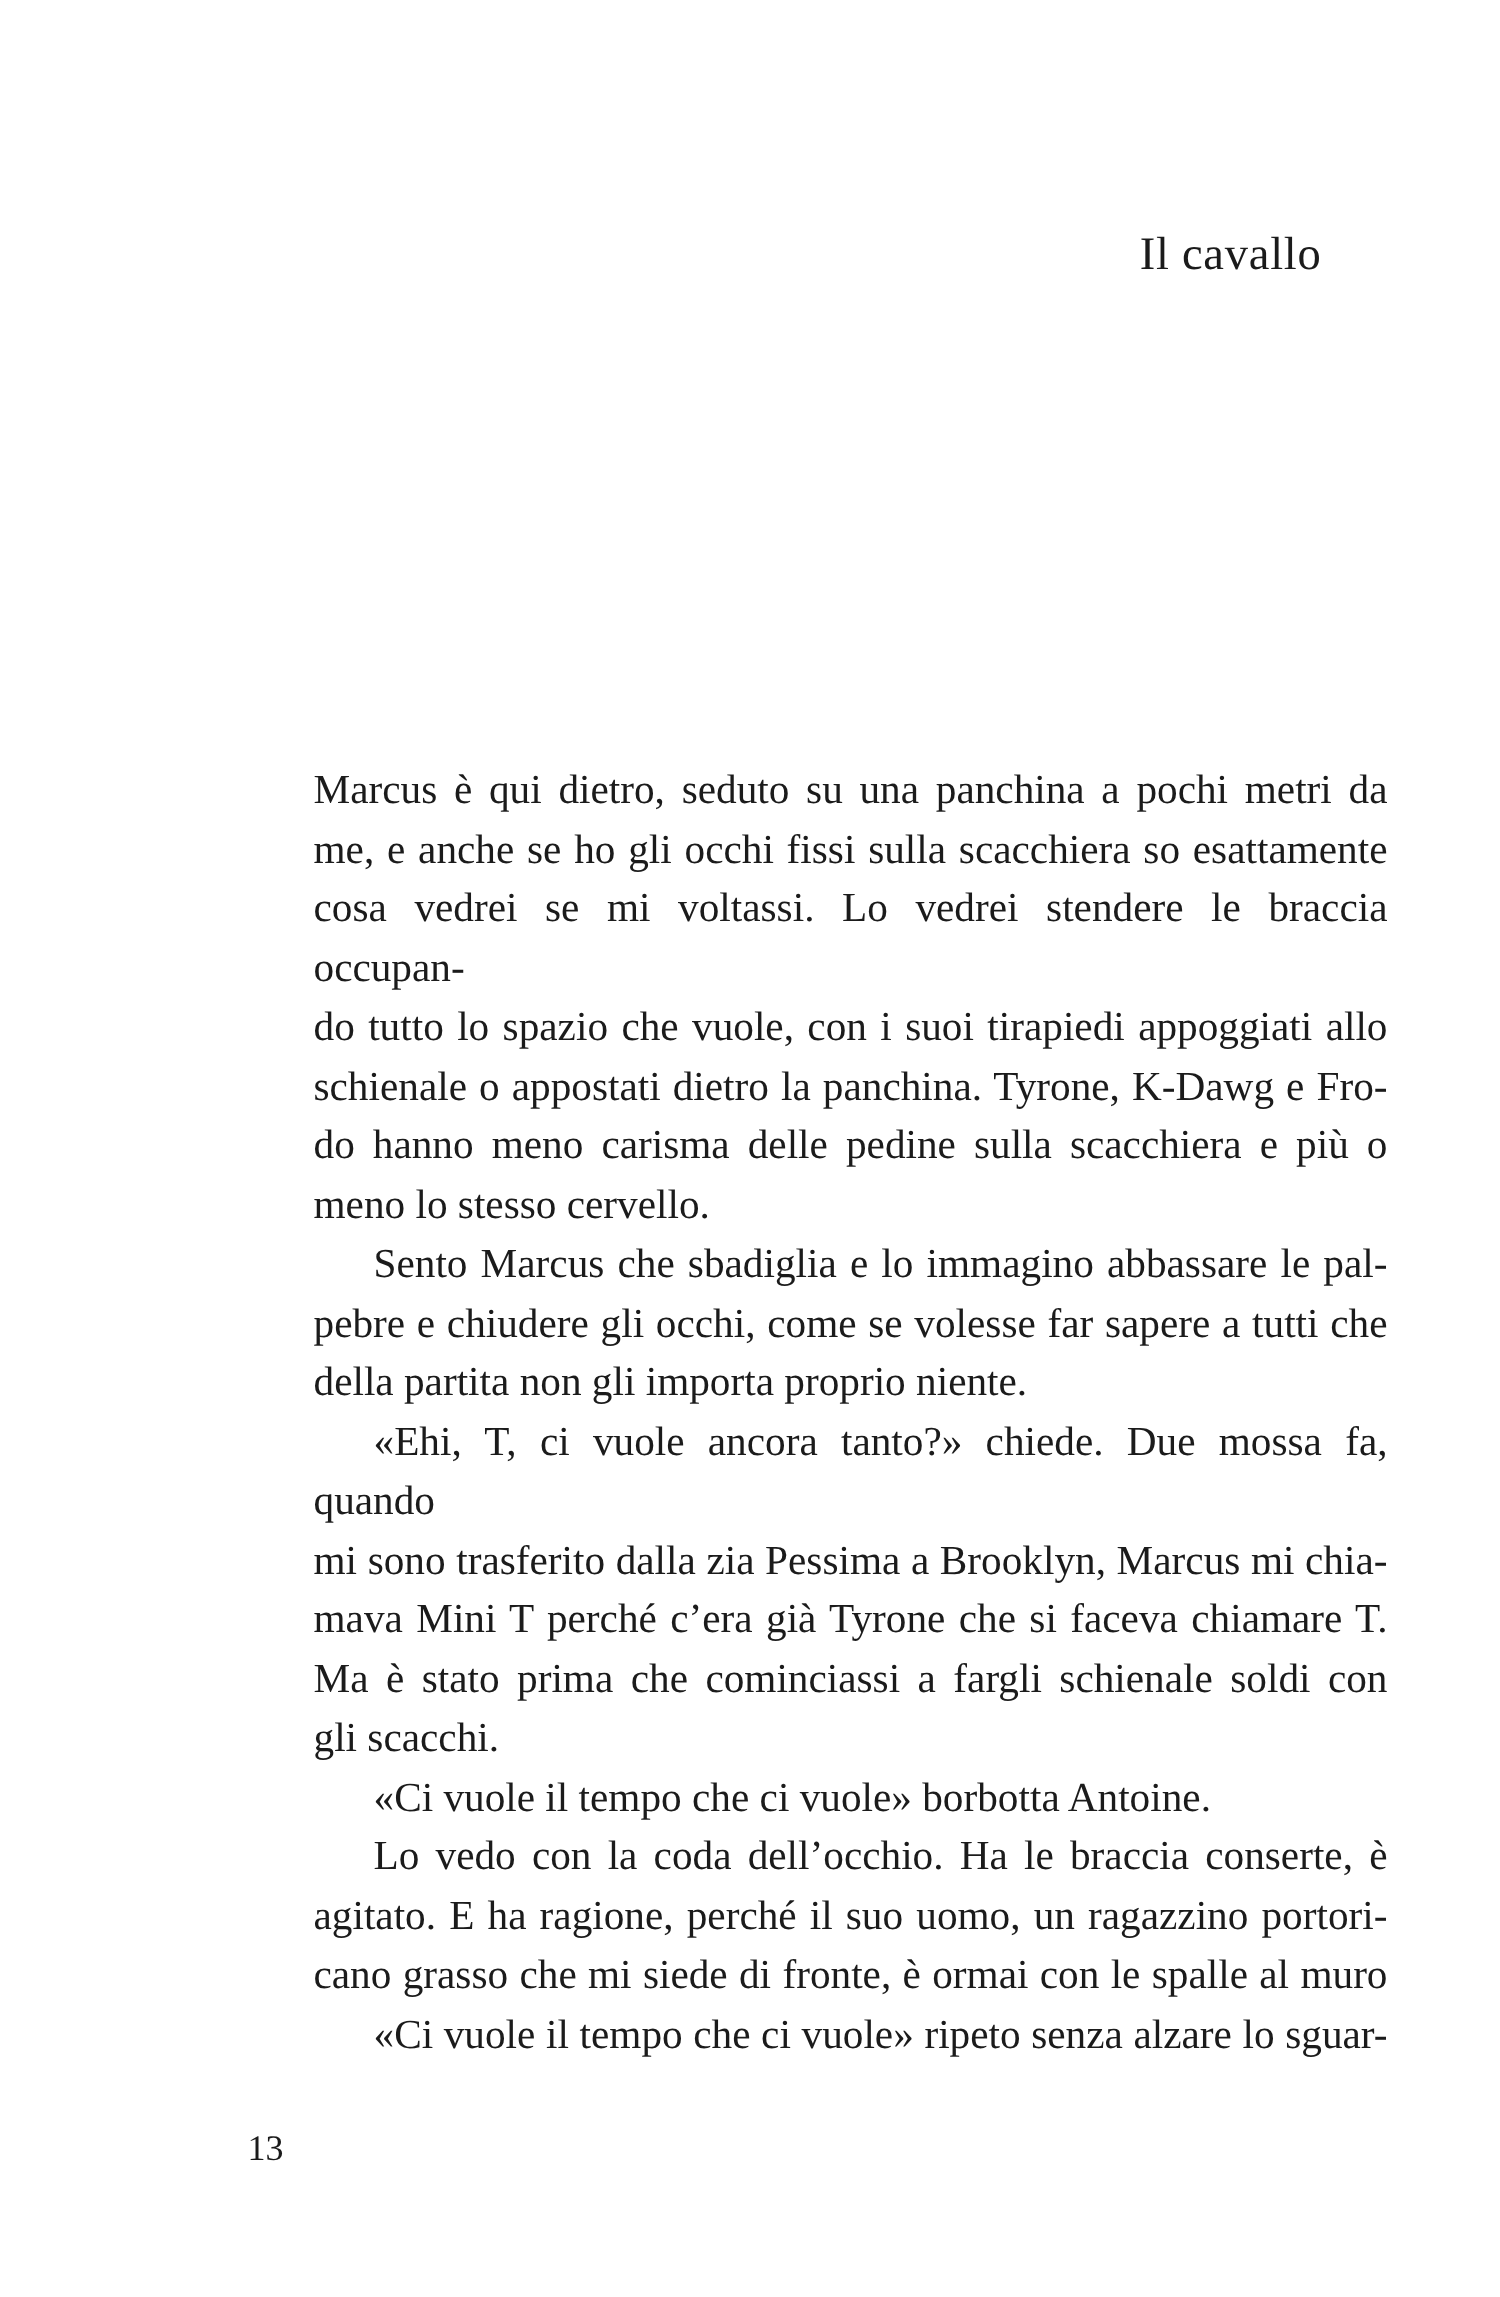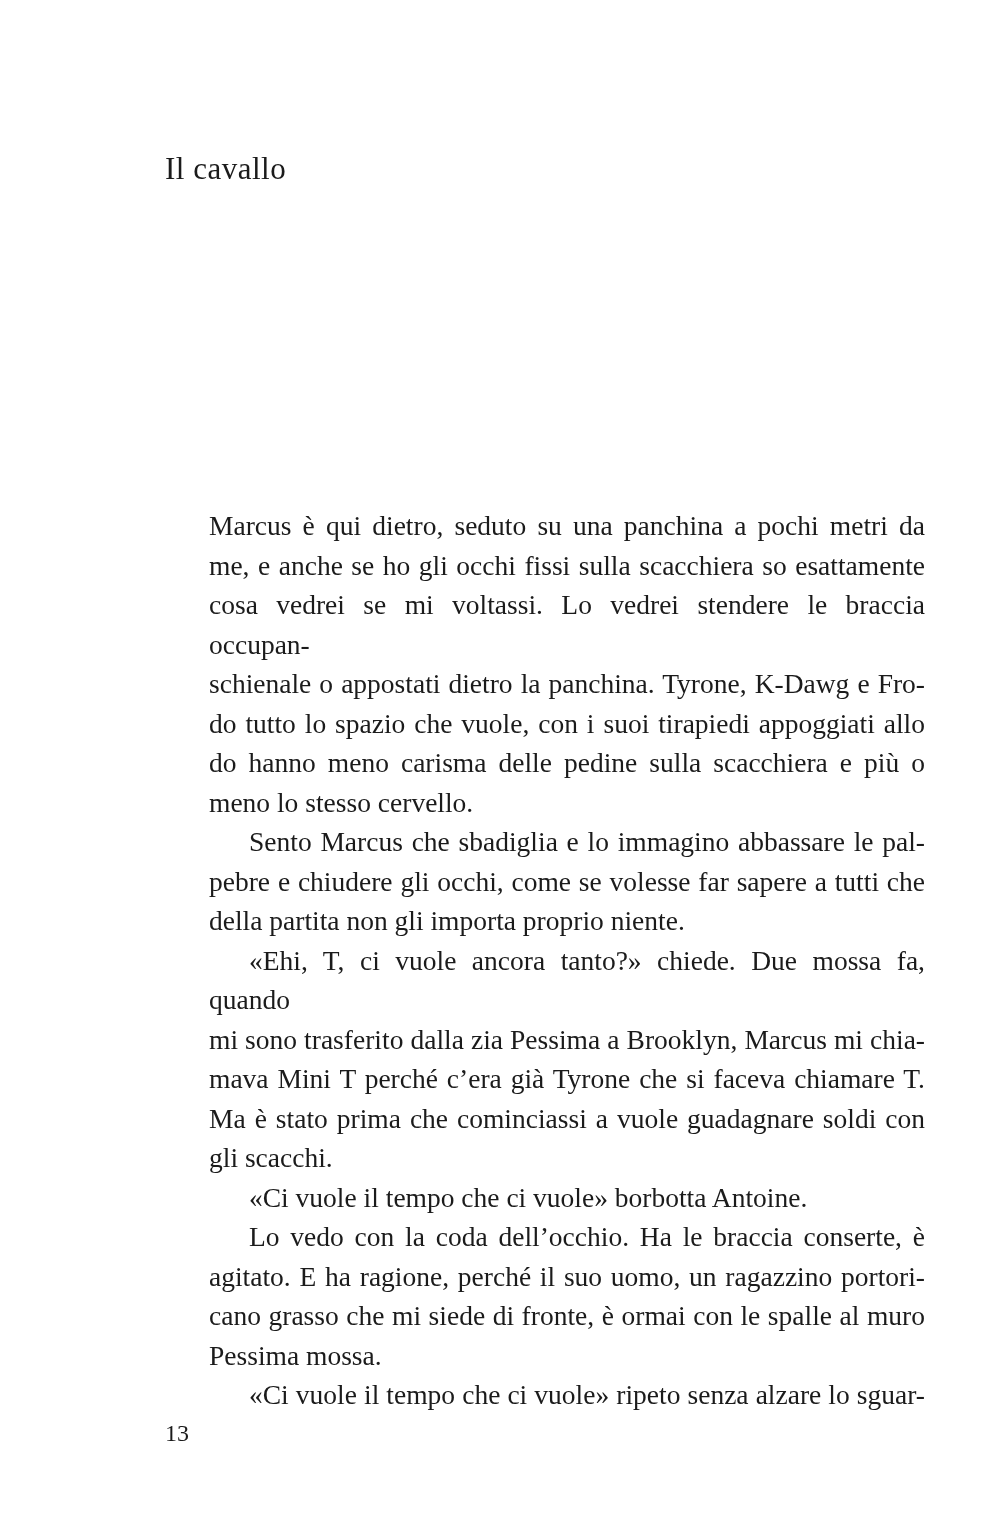--- a/index.html
+++ b/index.html
@@ -15,21 +15,21 @@
     background: #ffffff;
     font-family: "Liberation Serif", serif;
     color: #1b1b1b;
     overflow: hidden;
   }
   .chapter-title {
     position: absolute;
     top: 150px;
     left: 165px;
     width: 716px;
-    text-align: left;
+    text-align: right;
     font-size: 31px;
     line-height: 38px;
     letter-spacing: 0.5px;
   }
   .text-block {
     position: absolute;
     top: 506px;
     left: 165px;
     width: 716px;
     font-size: 27.5px;
@@ -63,45 +63,44 @@
 
 <div class="page">
 
   <div class="chapter-title">Il cavallo</div>
 
   <div class="text-block">
       <div class="paragraph">
         <div class="line justify">Marcus è qui dietro, seduto su una panchina a pochi metri da</div>
         <div class="line justify">me, e anche se ho gli occhi fissi sulla scacchiera so esattamente</div>
         <div class="line justify">cosa vedrei se mi voltassi. Lo vedrei stendere le braccia occupan-</div>
+        <div class="line justify">do tutto lo spazio che vuole, con i suoi tirapiedi appoggiati allo</div>
         <div class="line justify">schienale o appostati dietro la panchina. Tyrone, K-Dawg e Fro-</div>
-        <div class="line justify">do tutto lo spazio che vuole, con i suoi tirapiedi appoggiati allo</div>
         <div class="line justify">do hanno meno carisma delle pedine sulla scacchiera e più o</div>
         <div class="line">meno lo stesso cervello.</div>
       </div>
       <div class="paragraph">
         <div class="line justify indent">Sento Marcus che sbadiglia e lo immagino abbassare le pal-</div>
         <div class="line justify">pebre e chiudere gli occhi, come se volesse far sapere a tutti che</div>
         <div class="line">della partita non gli importa proprio niente.</div>
       </div>
       <div class="paragraph">
         <div class="line justify indent">«Ehi, T, ci vuole ancora tanto?» chiede. Due mossa fa, quando</div>
         <div class="line justify">mi sono trasferito dalla zia Pessima a Brooklyn, Marcus mi chia-</div>
         <div class="line justify">mava Mini T perché c’era già Tyrone che si faceva chiamare T.</div>
-        <div class="line justify">Ma è stato prima che cominciassi a vuole guadagnare soldi con</div>
+        <div class="line justify">Ma è stato prima che cominciassi a fargli schienale soldi con</div>
         <div class="line">gli scacchi.</div>
       </div>
       <div class="paragraph">
         <div class="line indent">«Ci vuole il tempo che ci vuole» borbotta Antoine.</div>
       </div>
       <div class="paragraph">
         <div class="line justify indent">Lo vedo con la coda dell’occhio. Ha le braccia conserte, è</div>
         <div class="line justify">agitato. E ha ragione, perché il suo uomo, un ragazzino portori-</div>
         <div class="line justify">cano grasso che mi siede di fronte, è ormai con le spalle al muro</div>
-        <div class="line">Pessima mossa.</div>
       </div>
       <div class="paragraph">
         <div class="line justify indent">«Ci vuole il tempo che ci vuole» ripeto senza alzare lo sguar-</div>
       </div>
     </div>
 
   <div class="page-number">13</div>
 
 </div>
 

